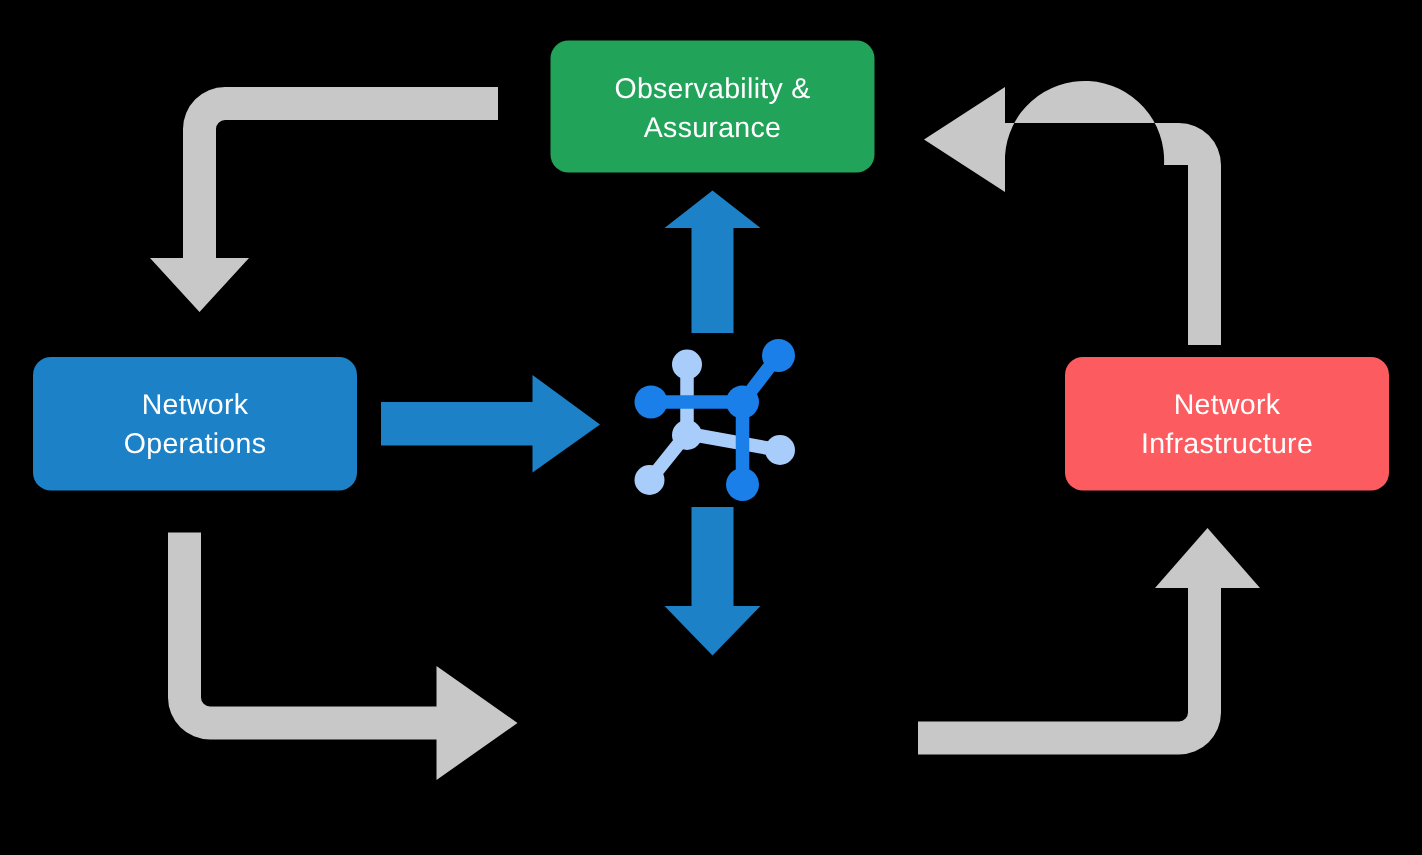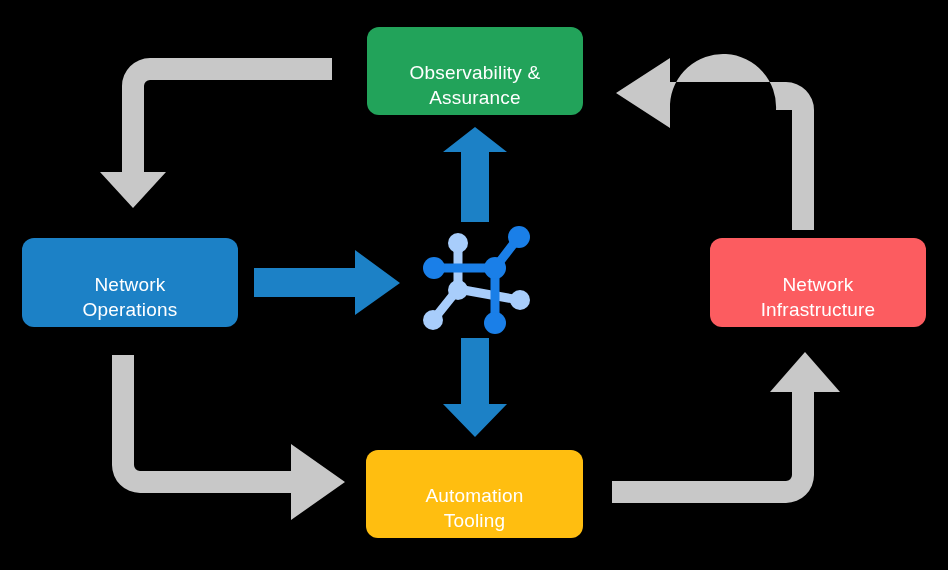--- a/index.html
+++ b/index.html
@@ -12,30 +12,30 @@
     width: 948px;
     height: 570px;
     background: #000000;
     overflow: hidden;
     font-family: "Liberation Sans", sans-serif;
   }
   .node-box {
     position: absolute;
     border-radius: 12px;
     display: flex;
-    align-items: flex-end;
+    align-items: flex-start;
     justify-content: center;
     text-align: center;
     color: #ffffff;
     font-size: 19px;
     line-height: 1.35;
     font-weight: 400;
     letter-spacing: 0.2px;
     box-sizing: border-box;
-    padding: 4px 10px;
+    padding: 20px 10px;
   }
   .node-label {
     white-space: pre-line;
     display: block;
   }
 
   #box-observability {
     left: 367px;  top: 27px;  width: 216px; height: 88px;
   }
   #box-network-operations {
@@ -82,24 +82,20 @@
   <div class="node-box" id="box-network-operations" style="background: rgb(28, 129, 198); color: rgb(255, 255, 255);">
     <span class="node-label">Network
 Operations</span>
   </div>
 
   <div class="node-box" id="box-network-infrastructure" style="background: rgb(252, 92, 96); color: rgb(255, 255, 255);">
     <span class="node-label">Network
 Infrastructure</span>
   </div>
 
-  <div class="node-box" id="box-automation-tooling" style="background: rgb(255, 190, 16); color: rgb(255, 255, 255);">
-    <span class="node-label">Automation
-Tooling</span>
-  </div>
 
   <svg class="svg-layer" viewBox="0 0 948 570" xmlns="http://www.w3.org/2000/svg">
 
     <path fill="#1c81c6" d="M 254,268 L 355,268 L 355,250 L 400,283 L 355,315 L 355,297 L 254,297 Z"></path>
 
     <path fill="#1c81c6" d="M 461,222 L 461,152 L 443,152 L 475,127 L 507,152 L 489,152 L 489,222 Z"></path>
 
     <path fill="#1c81c6" d="M 461,338 L 461,404 L 443,404 L 475,437 L 507,404 L 489,404 L 489,338 Z"></path>
 
     <g>

